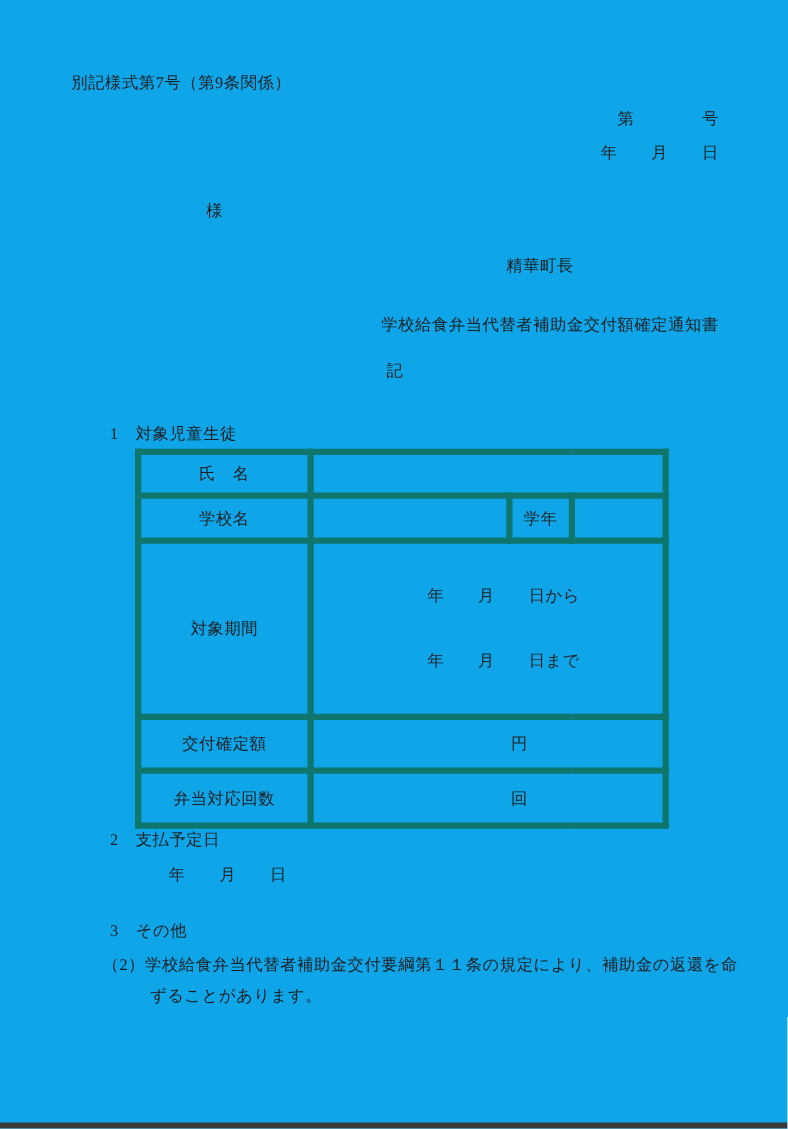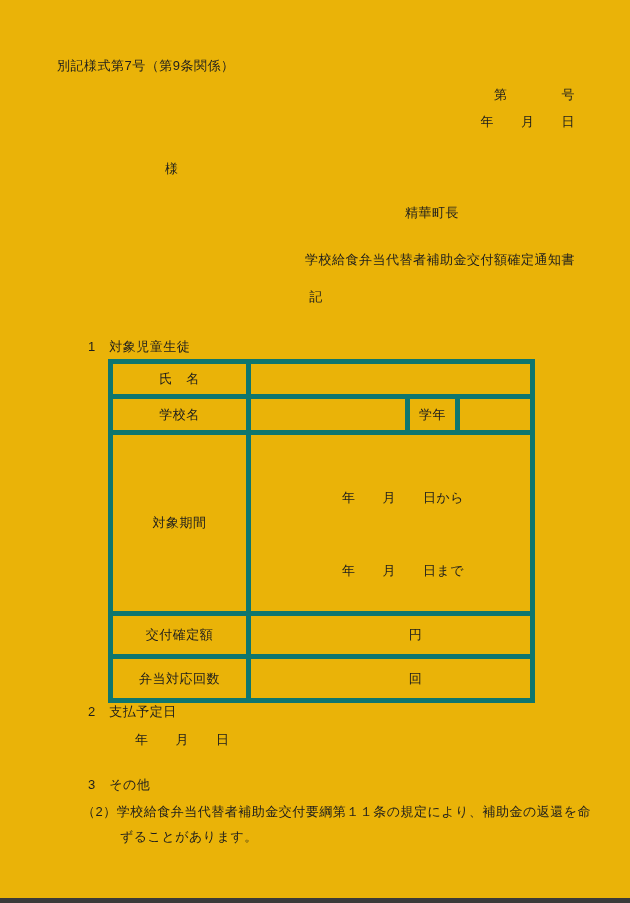--- a/index.html
+++ b/index.html
@@ -2,22 +2,22 @@
 <html><head>
 <meta charset="utf-8">
 <style>
   * { margin: 0; padding: 0; box-sizing: border-box; }
   html, body { background: #ffffff; }
   .page {
     position: relative;
     width: 630px;
     height: 903px;
     margin: 0 auto;
-    background: #eab308;
-    font-family: Liberation Sans, sans-serif;
+    background: #0ea5e9;
+    font-family: Liberation Serif, serif;
     font-size: 13px;
     color: #1d1d1d;
     letter-spacing: 0.5px;
     overflow: hidden;
   }
   .content { padding: 0 55px 0 57px; }
   .line { line-height: 17px; white-space: pre; }
   .right { text-align: right; }
 
   .form-number   { margin-top: 57px; }
@@ -51,21 +51,21 @@
     overflow: hidden;
   }
   .label-cell { text-align: center; }
   .r1 td { height: 35px; }
   .r2 td { height: 36px; }
   .r3 td { height: 48px; }
   .r4 td { height: 43px; }
   .r5 td { height: 44px; }
   .grade-label-cell { text-align: center; }
   .period-cell { text-align: center; }
-  .period-cell div { line-height: 20px; text-indent: 25px; white-space: pre; margin-top: 23px; }
+  .period-cell div { line-height: 20px; text-indent: 25px; white-space: pre; }
   .unit-cell { text-align: center; text-indent: 50px; }
 
   .s3-items { margin-top: 6px; line-height: 25px; }
   .s3-items .item-line { white-space: pre; padding-left: 25px; }
   .s3-items .item-cont { padding-left: 63px; }
 
   .bottom-edge {
     position: absolute;
     left: 0; right: 0; bottom: 0;
     height: 5px;

